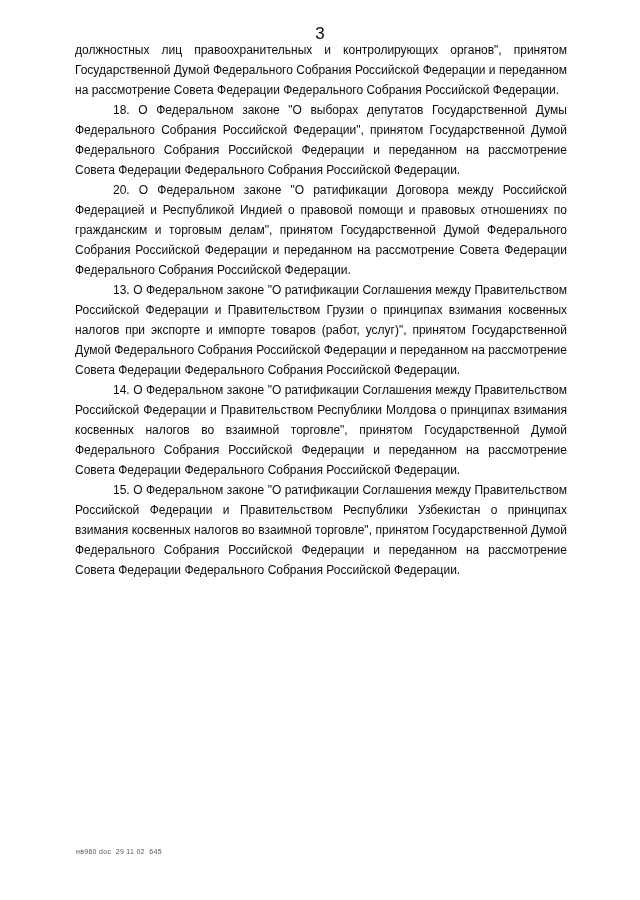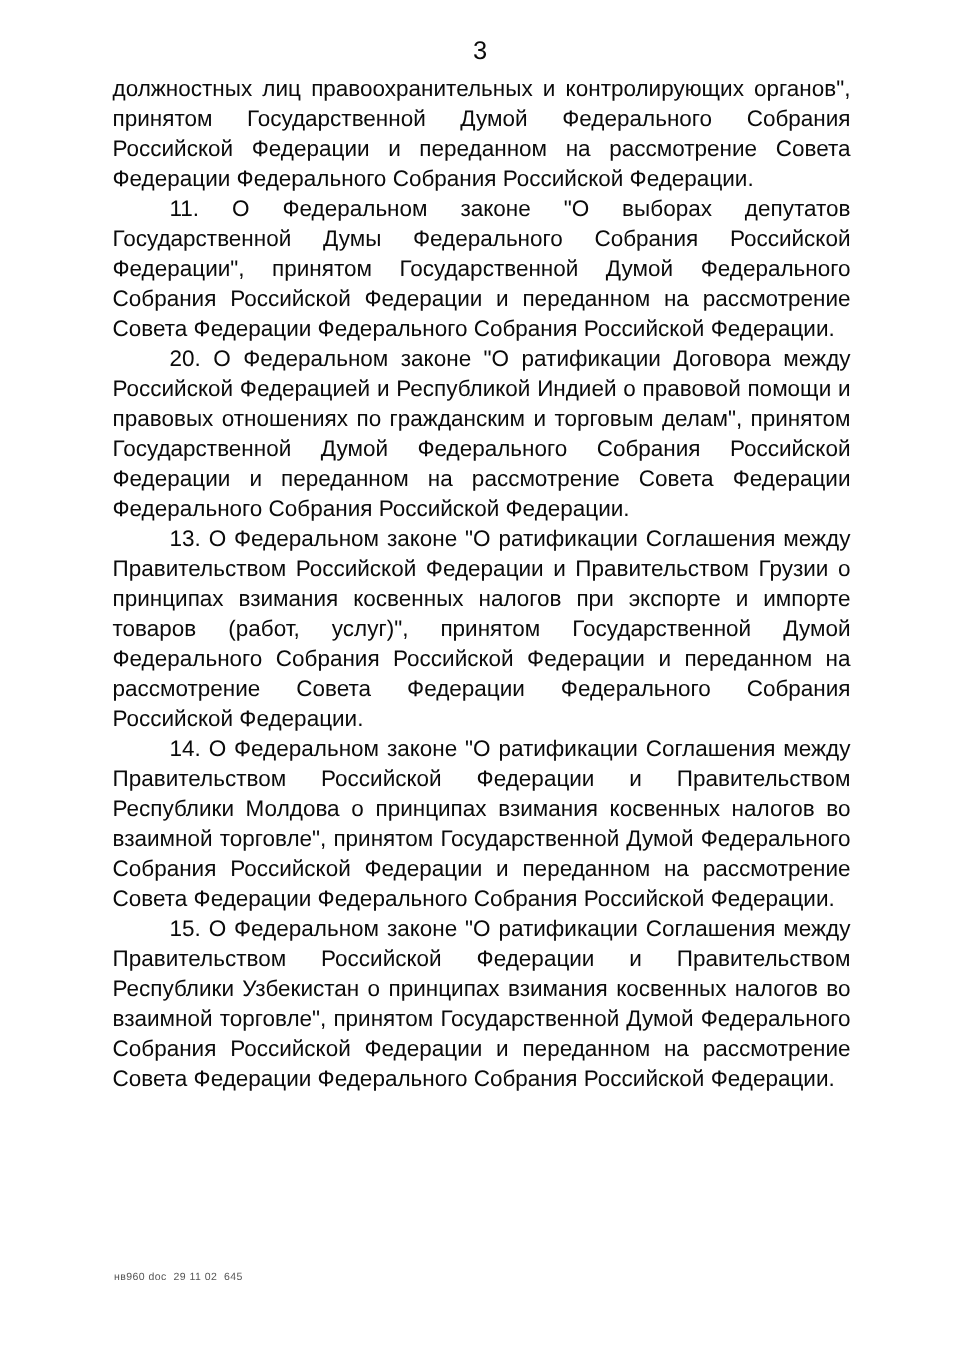--- a/index.html
+++ b/index.html
@@ -20,24 +20,24 @@
     position: absolute;
     top: 24px;
     left: 0;
     width: 640px;
     text-align: center;
     font-size: 17px;
     line-height: 20px;
   }
   .content {
     position: absolute;
-    top: 50px;
+    top: 40px;
     left: 75px;
     width: 492px;
-    font-size: 15px;
+    font-size: 12px;
     line-height: 20px;
     text-align: justify;
   }
   .para {
     margin: 0;
     text-indent: 38px;
   }
   .para.no-indent {
     text-indent: 0;
   }
@@ -56,21 +56,21 @@
 <body>
 
 <div class="page">
 
   <div class="page-number">3</div>
 
   <div class="content">
 
     <p class="para no-indent"><span>должностных лиц правоохранительных и контролирующих органов", принятом Государственной Думой Федерального Собрания Российской Федерации и переданном на рассмотрение Совета Федерации Федерального Собрания Российской Федерации.</span></p>
 
-    <p class="para"><span>11.</span> <span>О Федеральном законе "О выборах депутатов Государственной Думы Федерального Собрания Российской Федерации", принятом Государственной Думой Федерального Собрания Российской Федерации и переданном на рассмотрение Совета Федерации Федерального Собрания Российской Федерации.</span></p>
+    <p class="para"><span>18.</span> <span>О Федеральном законе "О выборах депутатов Государственной Думы Федерального Собрания Российской Федерации", принятом Государственной Думой Федерального Собрания Российской Федерации и переданном на рассмотрение Совета Федерации Федерального Собрания Российской Федерации.</span></p>
 
     <p class="para"><span>20.</span> <span>О Федеральном законе "О ратификации Договора между Российской Федерацией и Республикой Индией о правовой помощи и правовых отношениях по гражданским и торговым делам", принятом Государственной Думой Федерального Собрания Российской Федерации и переданном на рассмотрение Совета Федерации Федерального Собрания Российской Федерации.</span></p>
 
     <p class="para"><span>13.</span> <span>О Федеральном законе "О ратификации Соглашения между Правительством Российской Федерации и Правительством Грузии о принципах взимания косвенных налогов при экспорте и импорте товаров (работ, услуг)", принятом Государственной Думой Федерального Собрания Российской Федерации и переданном на рассмотрение Совета Федерации Федерального Собрания Российской Федерации.</span></p>
 
     <p class="para"><span>14.</span> <span>О Федеральном законе "О ратификации Соглашения между Правительством Российской Федерации и Правительством Республики Молдова о принципах взимания косвенных налогов во взаимной торговле", принятом Государственной Думой Федерального Собрания Российской Федерации и переданном на рассмотрение Совета Федерации Федерального Собрания Российской Федерации.</span></p>
 
     <p class="para"><span>15.</span> <span>О Федеральном законе "О ратификации Соглашения между Правительством Российской Федерации и Правительством Республики Узбекистан о принципах взимания косвенных налогов во взаимной торговле", принятом Государственной Думой Федерального Собрания Российской Федерации и переданном на рассмотрение Совета Федерации Федерального Собрания Российской Федерации.</span></p>
 
   </div>

